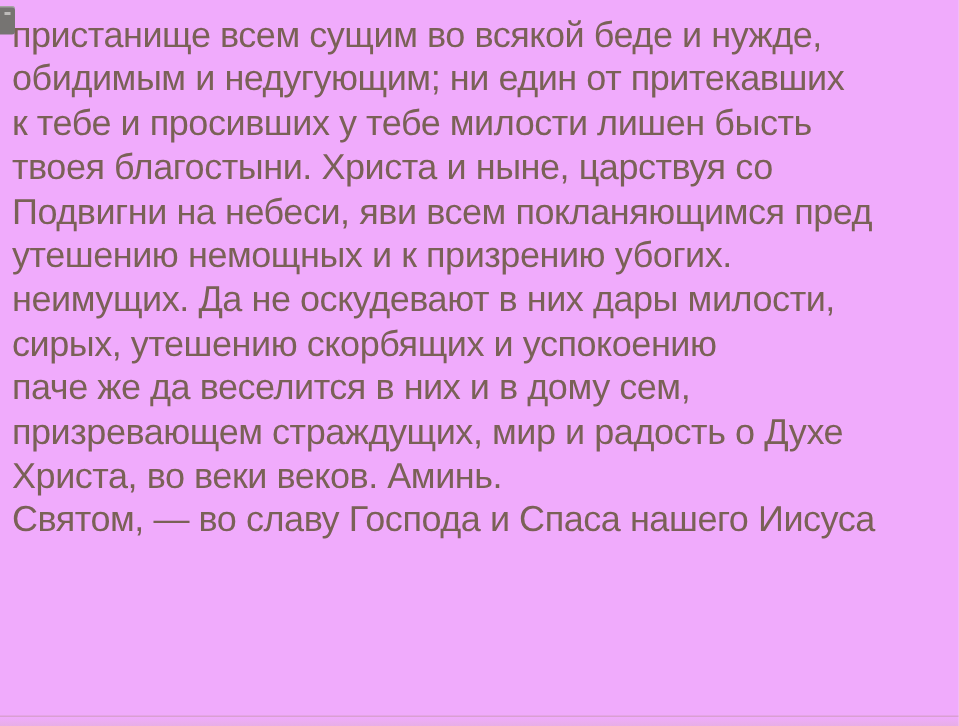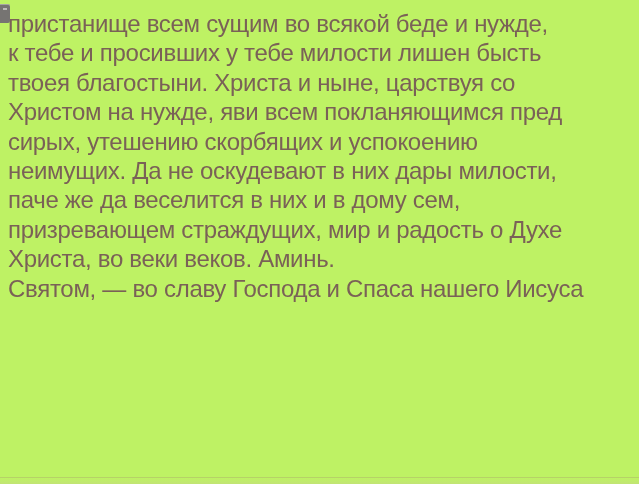--- a/index.html
+++ b/index.html
@@ -10,21 +10,21 @@
     width: 639px;
     height: 484px;
     overflow: hidden;
     background: #fcefe2;
     font-family: "Liberation Sans", "DejaVu Sans", sans-serif;
     position: relative;
   }
   .page {
     position: absolute;
     inset: 0;
-    background: #bef264;
+    background: #f0abfc;
     text-decoration: underline;
   }
   .corner-fragment {
     position: absolute;
     left: 0;
     top: 4px;
     width: 10px;
     height: 19px;
     background: #767472;
     border-radius: 0 2px 2px 0;
@@ -73,25 +73,27 @@
 </style>
 </head>
 <body>
 
 <div class="page">
 
   <div class="corner-fragment"></div>
 
   <div class="text-block">
     <div class="line">пристанище всем сущим во всякой беде и нужде,</div>
+    <div class="line">обидимым и недугующим; ни един от притекавших</div>
     <div class="line">к тебе и просивших у тебе милости лишен бысть</div>
     <div class="line">твоея благостыни. Христа и ныне, царствуя со</div>
-    <div class="line">Христом на нужде, яви всем покланяющимся пред</div>
+    <div class="line">Подвигни на небеси, яви всем покланяющимся пред</div>
+    <div class="line">утешению немощных и к призрению убогих.</div>
+    <div class="line">неимущих. Да не оскудевают в них дары милости,</div>
     <div class="line">сирых, утешению скорбящих и успокоению</div>
-    <div class="line">неимущих. Да не оскудевают в них дары милости,</div>
     <div class="line">паче же да веселится в них и в дому сем,</div>
     <div class="line">призревающем страждущих, мир и радость о Духе</div>
     <div class="line">Христа, во веки веков. Аминь.</div>
     <div class="line">Святом, — во славу Господа и Спаса нашего Иисуса</div>
   </div>
 
   <div class="bottom-divider"></div>
   <div class="bottom-shade"></div>
 
 </div>

